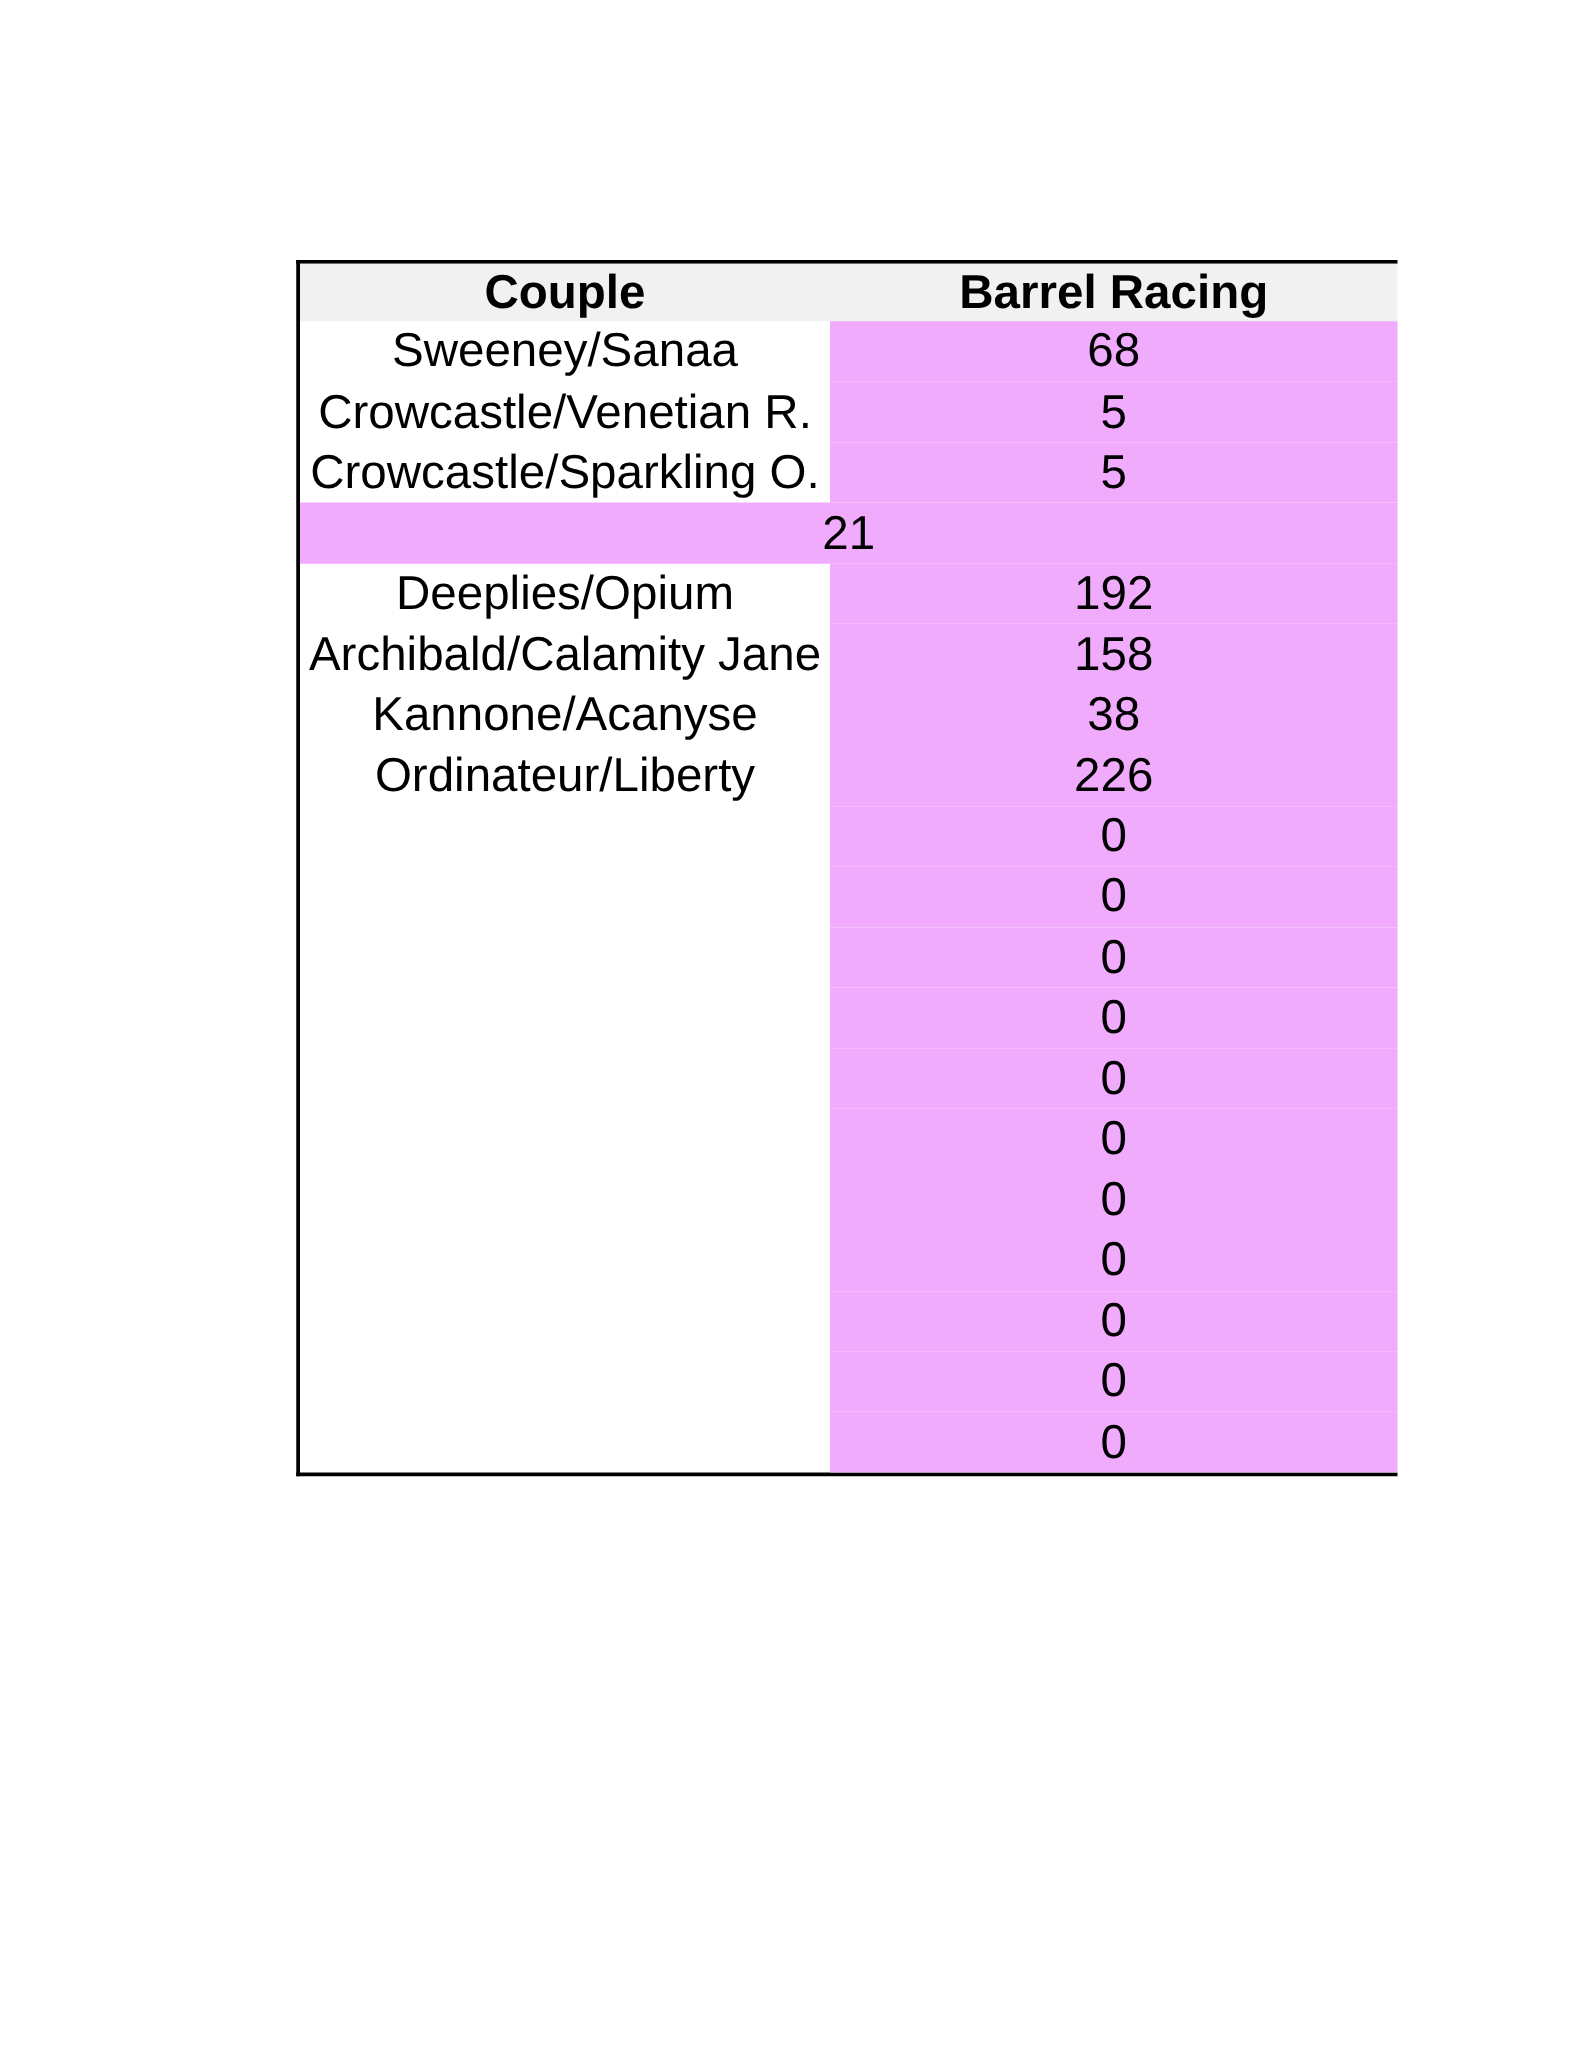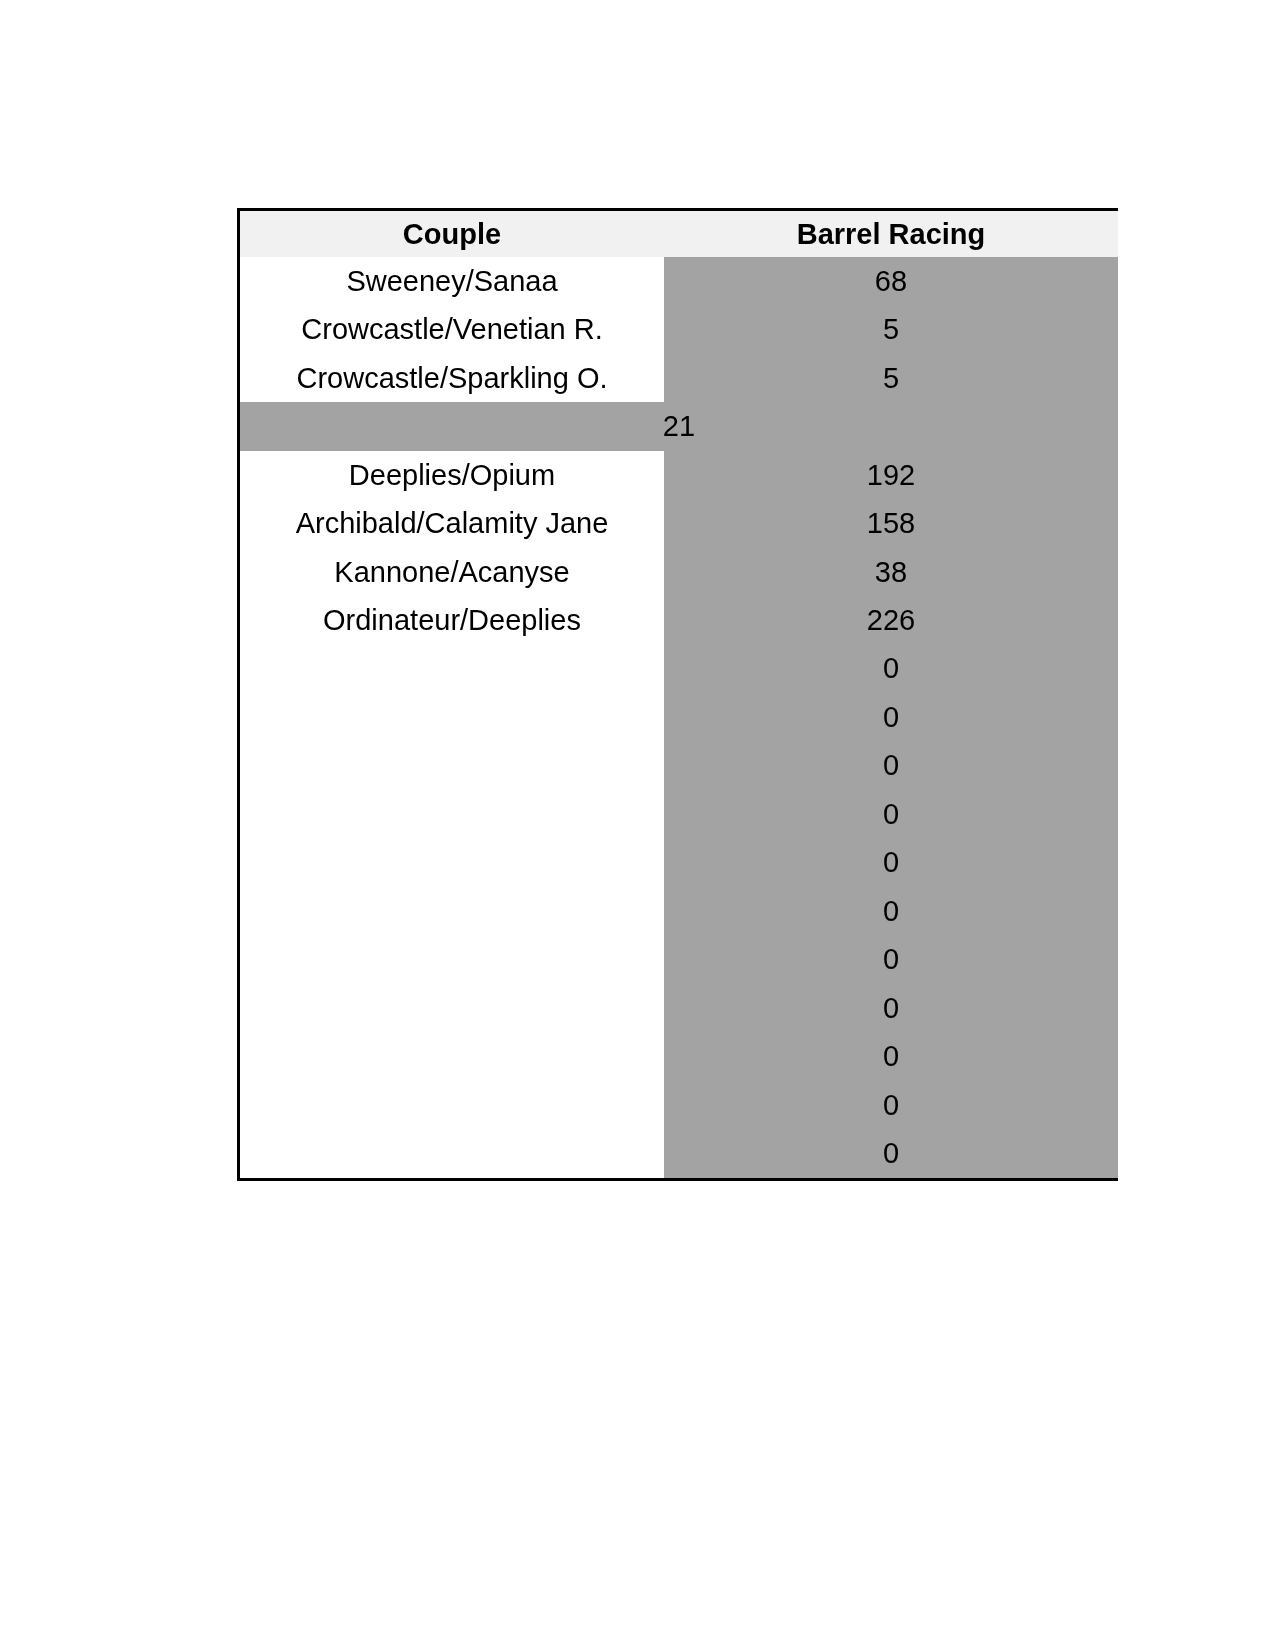--- a/index.html
+++ b/index.html
@@ -38,38 +38,38 @@
     flex-direction: column;
   }
   .row {
     flex: 1 1 0;
     display: flex;
   }
   .cell {
     display: flex;
     align-items: center;
     justify-content: center;
-    font-size: 29px;
+    font-size: 38px;
     line-height: 1;
     color: #000000;
     white-space: nowrap;
     overflow: hidden;
   }
   .col1 {
     flex: 0 0 424px;
     width: 424px;
   }
   .col2 {
     flex: 1 1 auto;
   }
   .header-cell {
     font-weight: bold;
   }
   .row .col2 {
-    background: #a3a3a3;
+    background: #f0abfc;
   }
 </style>
 </head>
 <body>
 
 <div class="score-table">
   <div class="header-row">
     <div class="cell col1 header-cell">Couple</div>
     <div class="cell col2 header-cell">Barrel Racing</div>
   </div>
@@ -95,21 +95,21 @@
       </div>
       <div class="row">
         <div class="cell col1">Archibald/Calamity Jane</div>
         <div class="cell col2">158</div>
       </div>
       <div class="row">
         <div class="cell col1">Kannone/Acanyse</div>
         <div class="cell col2">38</div>
       </div>
       <div class="row">
-        <div class="cell col1">Ordinateur/Deeplies</div>
+        <div class="cell col1">Ordinateur/Liberty</div>
         <div class="cell col2">226</div>
       </div>
       <div class="row">
         <div class="cell col1"></div>
         <div class="cell col2">0</div>
       </div>
       <div class="row">
         <div class="cell col1"></div>
         <div class="cell col2">0</div>
       </div>

